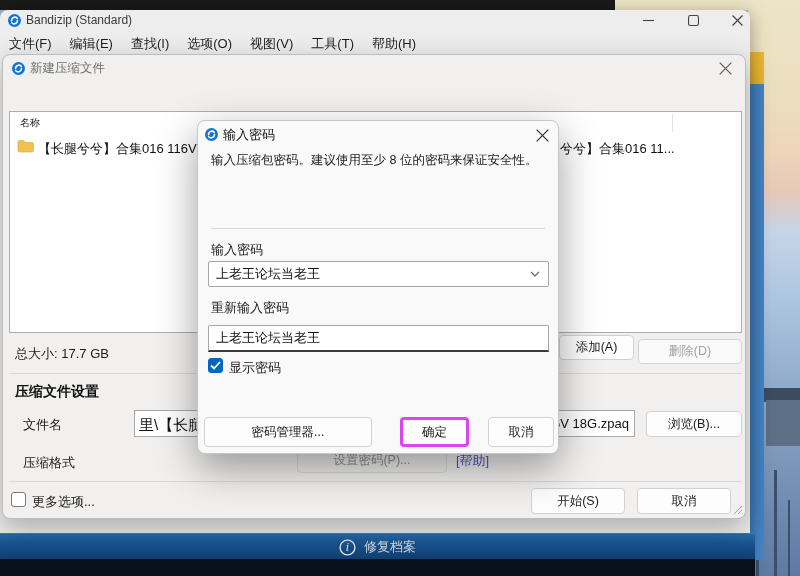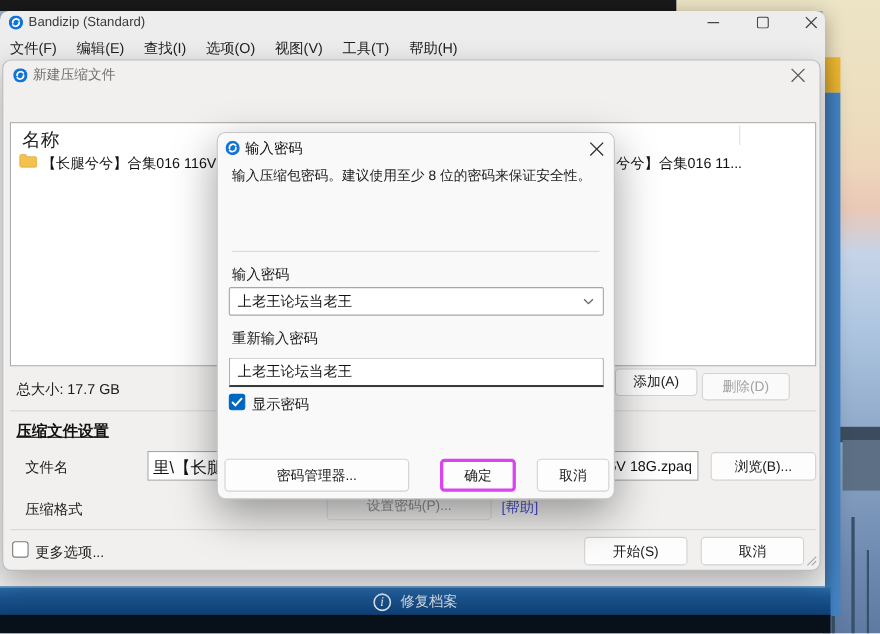--- a/index.html
+++ b/index.html
@@ -34,34 +34,34 @@
   #bottom-dark{left:0;top:549px;width:755px;height:27px;background:#081019;}
   
   #archive-dialog{left:2px;top:54px;width:744px;height:465px;background:#f1f0ef;
     border:1px solid #bdbdbd;border-radius:8px;box-shadow:0 10px 28px rgba(0,0,0,.28);box-sizing:border-box;}
   #arc-icon{left:9px;top:7px;width:13px;height:13px;}
   #arc-title{left:27px;top:5px;font-size:12.5px;color:#6f6f6f;}
   #arc-close{left:706px;top:2px;width:32px;height:22px;display:flex;align-items:center;justify-content:center;}
   .h1{font-size:14px;font-weight:bold;color:#121212;}
   #arc-heading1{left:12px;top:31px;}
   #file-list{left:6px;top:56px;width:733px;height:222px;background:#ffffff;border:1px solid #adadad;box-sizing:border-box;}
-  #col-name{left:10px;top:4px;font-size:17px;color:#222;}
+  #col-name{left:10px;top:4px;font-size:10px;color:#222;}
   #col-divider{left:662px;top:2px;width:1px;height:18px;background:#e2e2e2;}
   #row-folder-icon{left:7px;top:27px;}
   #row-name{left:28px;top:28px;font-size:13px;color:#111;white-space:nowrap;}
   #row-name-right{left:550px;top:28px;font-size:13px;color:#111;white-space:nowrap;}
   #total-size{left:12px;top:290px;font-size:13px;color:#1a1a1a;}
   .btn{background:#fdfdfd;border:1px solid #d2d2d2;border-radius:4px;font-size:12.5px;color:#1a1a1a;
     display:flex;align-items:center;justify-content:center;box-sizing:border-box;font-family:inherit;}
   .btn-disabled{color:#a2a2a2;background:#fafafa;}
   #btn-add{left:556px;top:280px;width:75px;height:25px;}
-  #btn-delete{left:635px;top:284px;width:80px;height:25px;}
+  #btn-delete{left:635px;top:284px;width:104px;height:25px;}
   .divider{height:1px;background:#d8d8d8;}
   #arc-div1{left:6px;top:318px;width:733px;}
-  #arc-heading2{left:12px;top:328px;text-decoration:underline;}
+  #arc-heading2{left:12px;top:328px;}
   .field-label{font-size:13px;color:#1a1a1a;}
   #lbl-filename{left:20px;top:361px;}
   #filename-field{left:131px;top:355px;width:501px;height:27px;background:#fff;border:1px solid #a8a8a8;box-sizing:border-box;overflow:hidden;}
   #filename-left{position:absolute;left:4px;top:5px;font-size:15px;color:#111;white-space:nowrap;}
   #filename-right{position:absolute;right:5px;top:5px;font-size:13px;color:#111;white-space:nowrap;}
   #btn-browse{left:643px;top:356px;width:96px;height:26px;}
   #lbl-format{left:20px;top:399px;}
   #format-select{left:131px;top:392px;width:142px;height:26px;background:#fdfdfd;border:1px solid #a8a8a8;
     box-sizing:border-box;display:flex;align-items:center;justify-content:space-between;padding:0 8px;}
   #format-value{font-size:13px;color:#111;}

